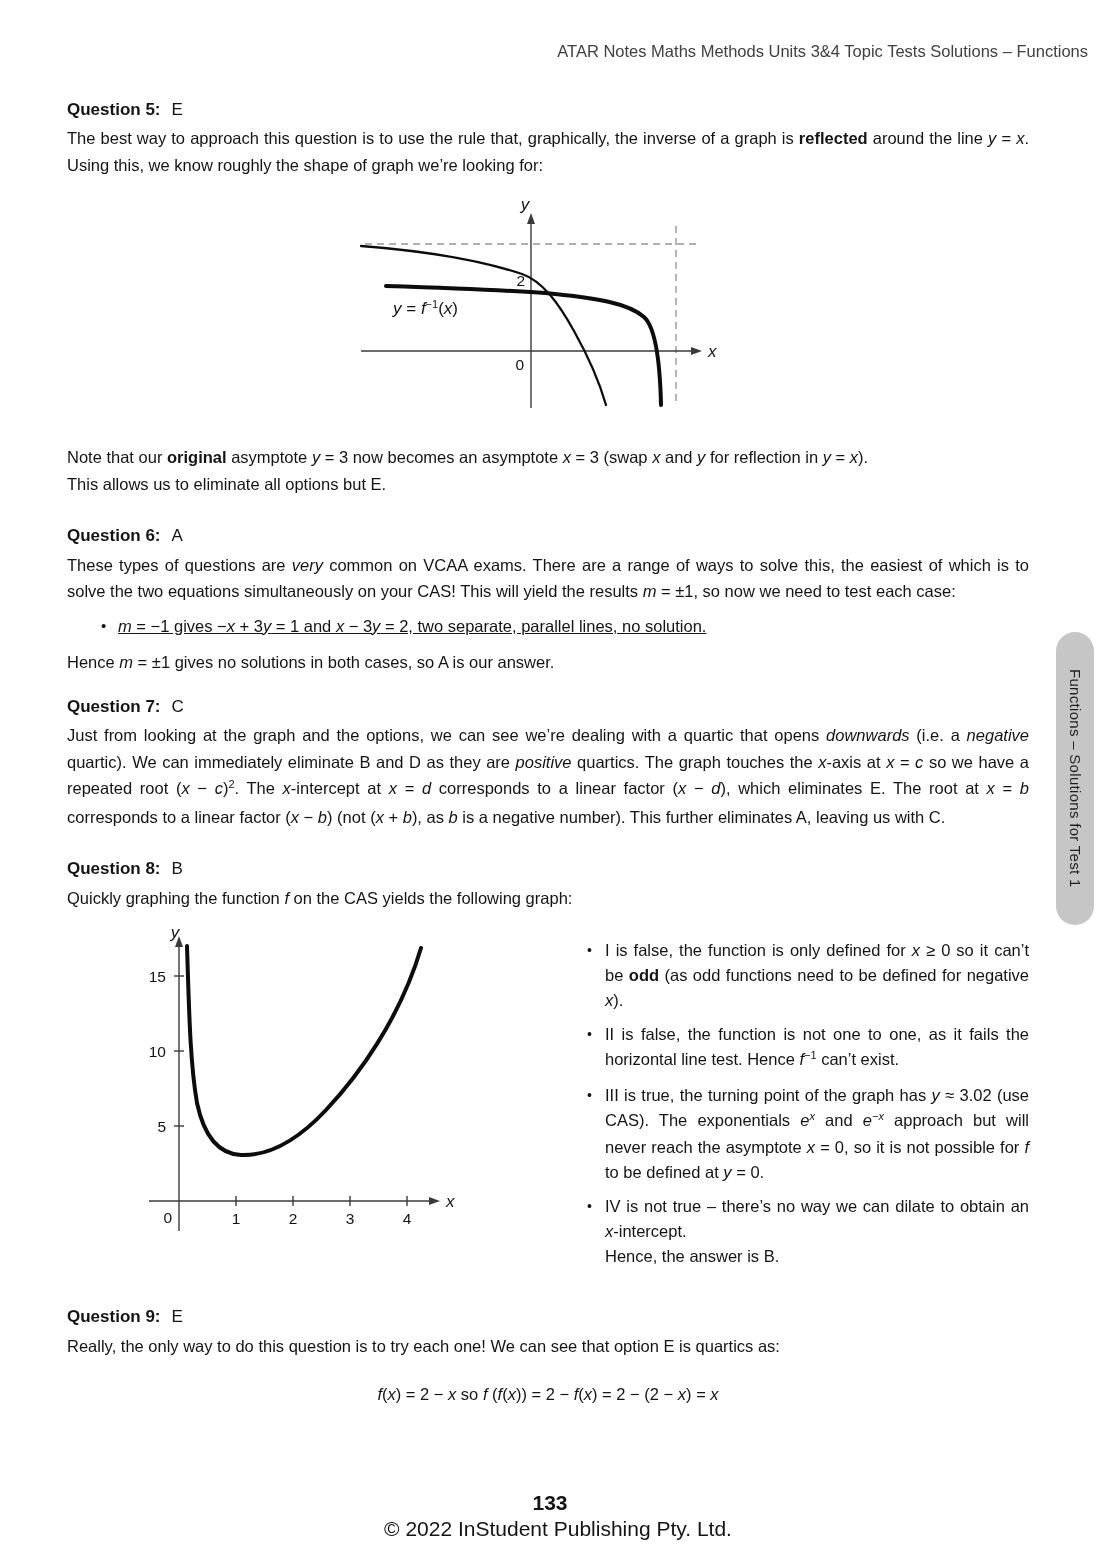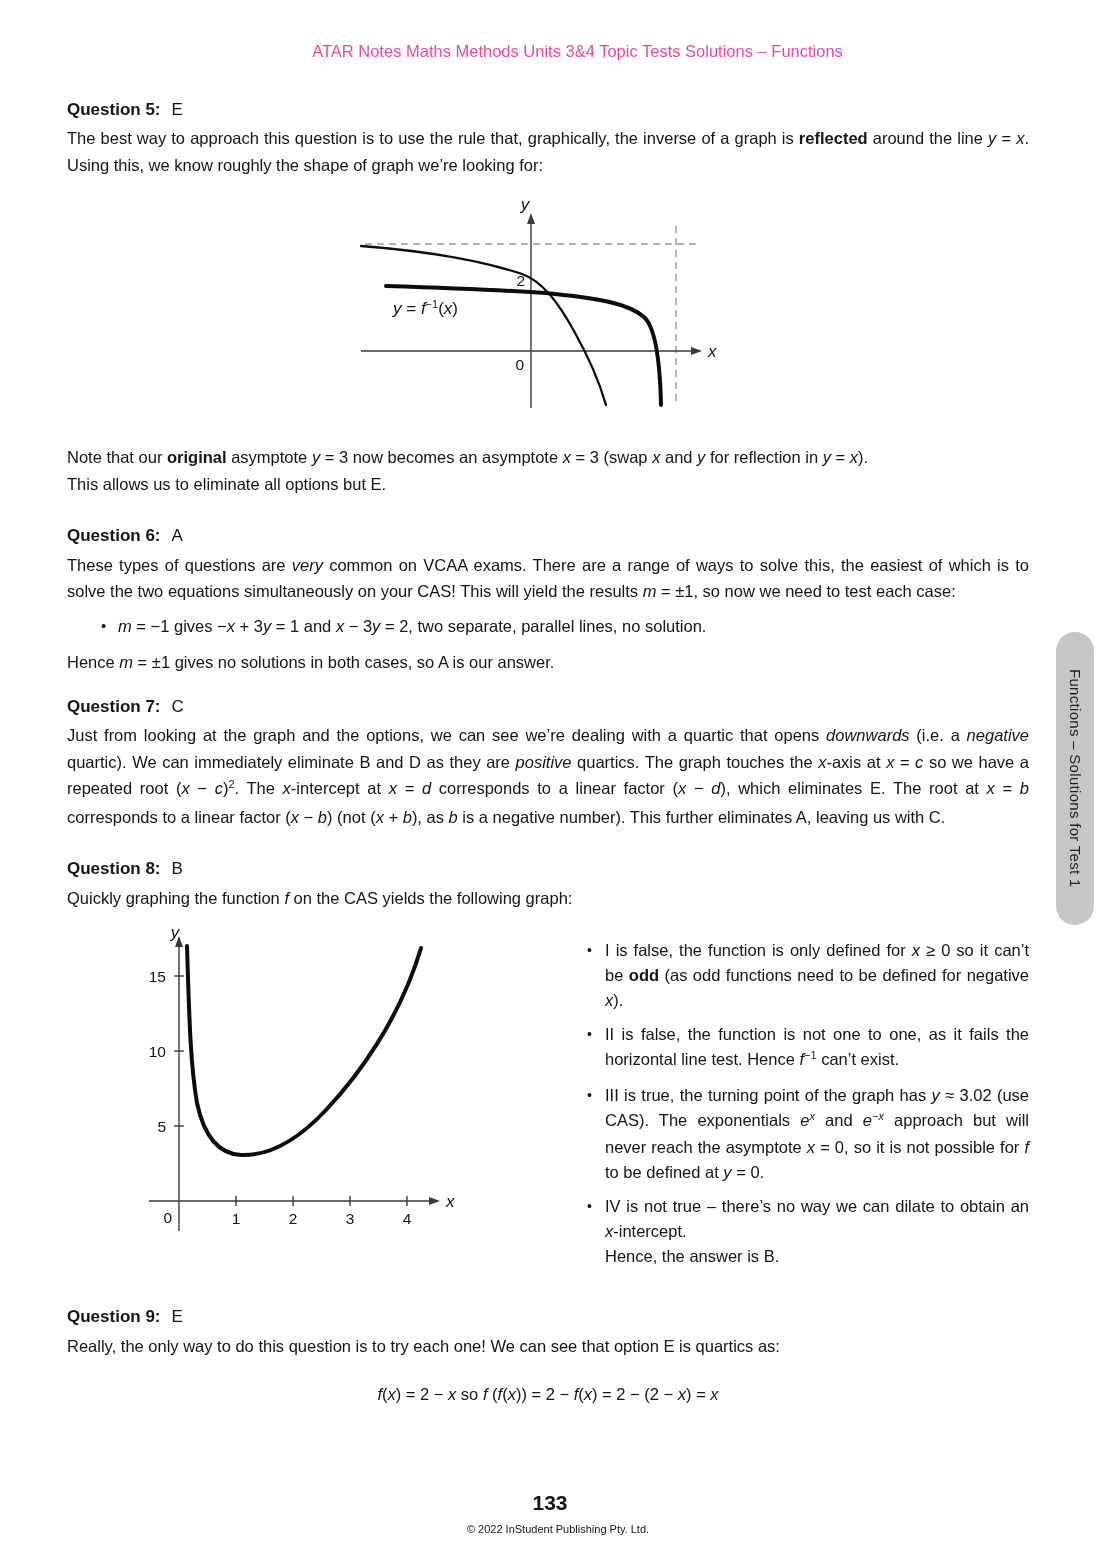--- a/index.html
+++ b/index.html
@@ -5,33 +5,33 @@
   html,body{margin:0;padding:0;background:#ffffff;}
   .page{
     position:relative;
     width:1100px;height:1556px;
     background:#ffffff;
     font-family:"Liberation Sans",sans-serif;
     font-size:16.5px;line-height:26.5px;
     color:#141414;
     overflow:hidden;
   }
-  .header{margin:38px 12px 0 67px;text-align:center;font-size:16.5px;color:#ec4899;}
+  .header{margin:38px 12px 0 67px;text-align:right;font-size:16.5px;color:#404040;}
   .content{margin:0 71px 0 67px;width:962px;}
   .qhead{margin-top:32px;font-size:17px;}
   .qhead.tight{margin-top:26px;}
   .para{margin:2px 0 0 0;}
   .just{text-align:justify;}
   .st-b{font-weight:700;}
   .st-i{font-style:italic;}
   .st-s{font-size:11px;position:relative;top:-6px;}
   .st-is{font-size:11px;position:relative;top:-6px;font-style:italic;}
   .st-sp{margin-left:11px;}
   .blist{margin-top:8px;}
-  .bitem{position:relative;padding-left:51px;margin-top:6px;}
+  .bitem{position:relative;padding-left:51px;margin-top:6px;text-decoration:underline;}
   .bitem::before{content:"\2022";position:absolute;left:34px;top:0;font-size:15px;color:#141414;}
   .concl{margin-top:10px;}
   
   .fig1{position:relative;width:400px;height:222px;margin:20px 0 0 263px;}
   .g1label{position:absolute;left:63px;top:98px;font-size:17px;}
   .figrow{display:flex;margin-top:12px;}
   .fig2{width:380px;height:322px;margin-left:13px;flex:none;position:relative;}
   .q8col{width:448px;margin-left:125px;line-height:25px;text-align:justify;padding-top:15px;}
   .bitem8{position:relative;padding-left:20px;margin-bottom:9px;}
   .bitem8::before{content:"\2022";position:absolute;left:2px;top:0;font-size:14px;color:#141414;}
@@ -41,21 +41,21 @@
   .vlab{font-style:italic;font-size:17px;}
   .num{font-size:15.5px;}
   .axis{stroke:#3a3a3a;stroke-width:1.4;}
   .tick{stroke:#3a3a3a;stroke-width:1.4;}
   .dash{stroke:#979797;stroke-width:1.4;stroke-dasharray:7 5;fill:none;}
   .curve-thin{stroke:#0c0c0c;stroke-width:2.3;fill:none;stroke-linecap:round;}
   .curve-thick{stroke:#0c0c0c;stroke-width:4;fill:none;stroke-linecap:round;}
   .arrow{fill:#3a3a3a;}
   
   .pagenum{position:absolute;left:0;right:0;top:1490px;text-align:center;font-weight:700;font-size:21px;}
-  .copyright{position:absolute;left:16px;right:0;top:1516px;text-align:center;font-size:11px;}
+  .copyright{position:absolute;left:16px;right:0;top:1516px;text-align:center;font-size:21px;}
   
   .side-tab{
     position:absolute;top:632px;right:6px;width:38px;height:293px;
     background:#c6c6c6;border-radius:19px;
     display:flex;align-items:center;justify-content:center;
   }
   .side-tab span{writing-mode:vertical-rl;font-size:15px;color:#1f1f1f;white-space:nowrap;letter-spacing:0.3px;}
 </style>
 </head>
 <body>

